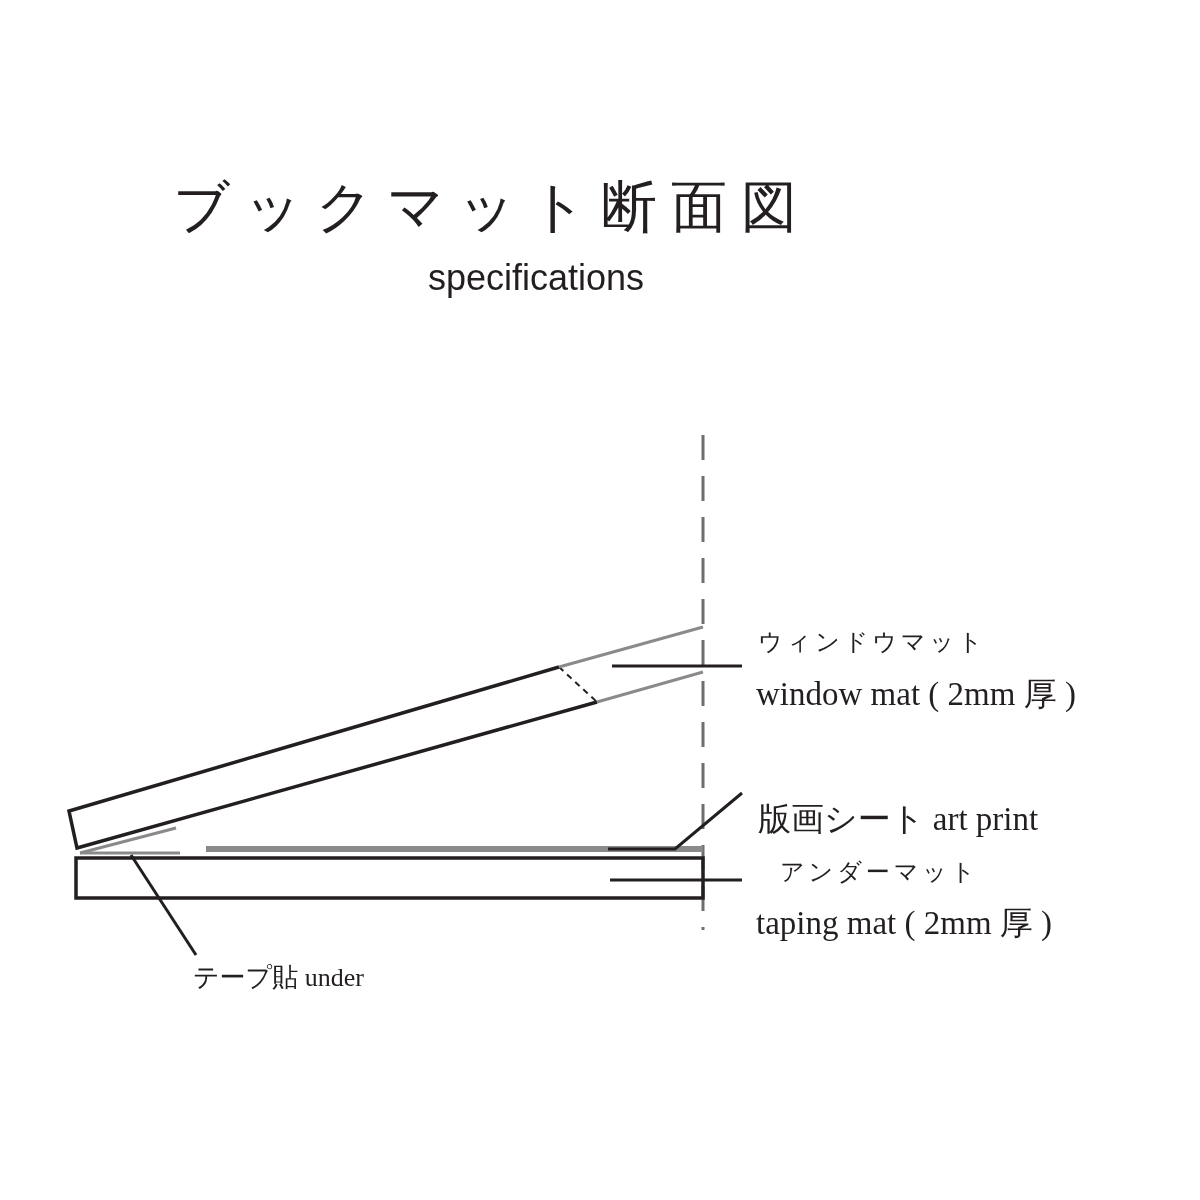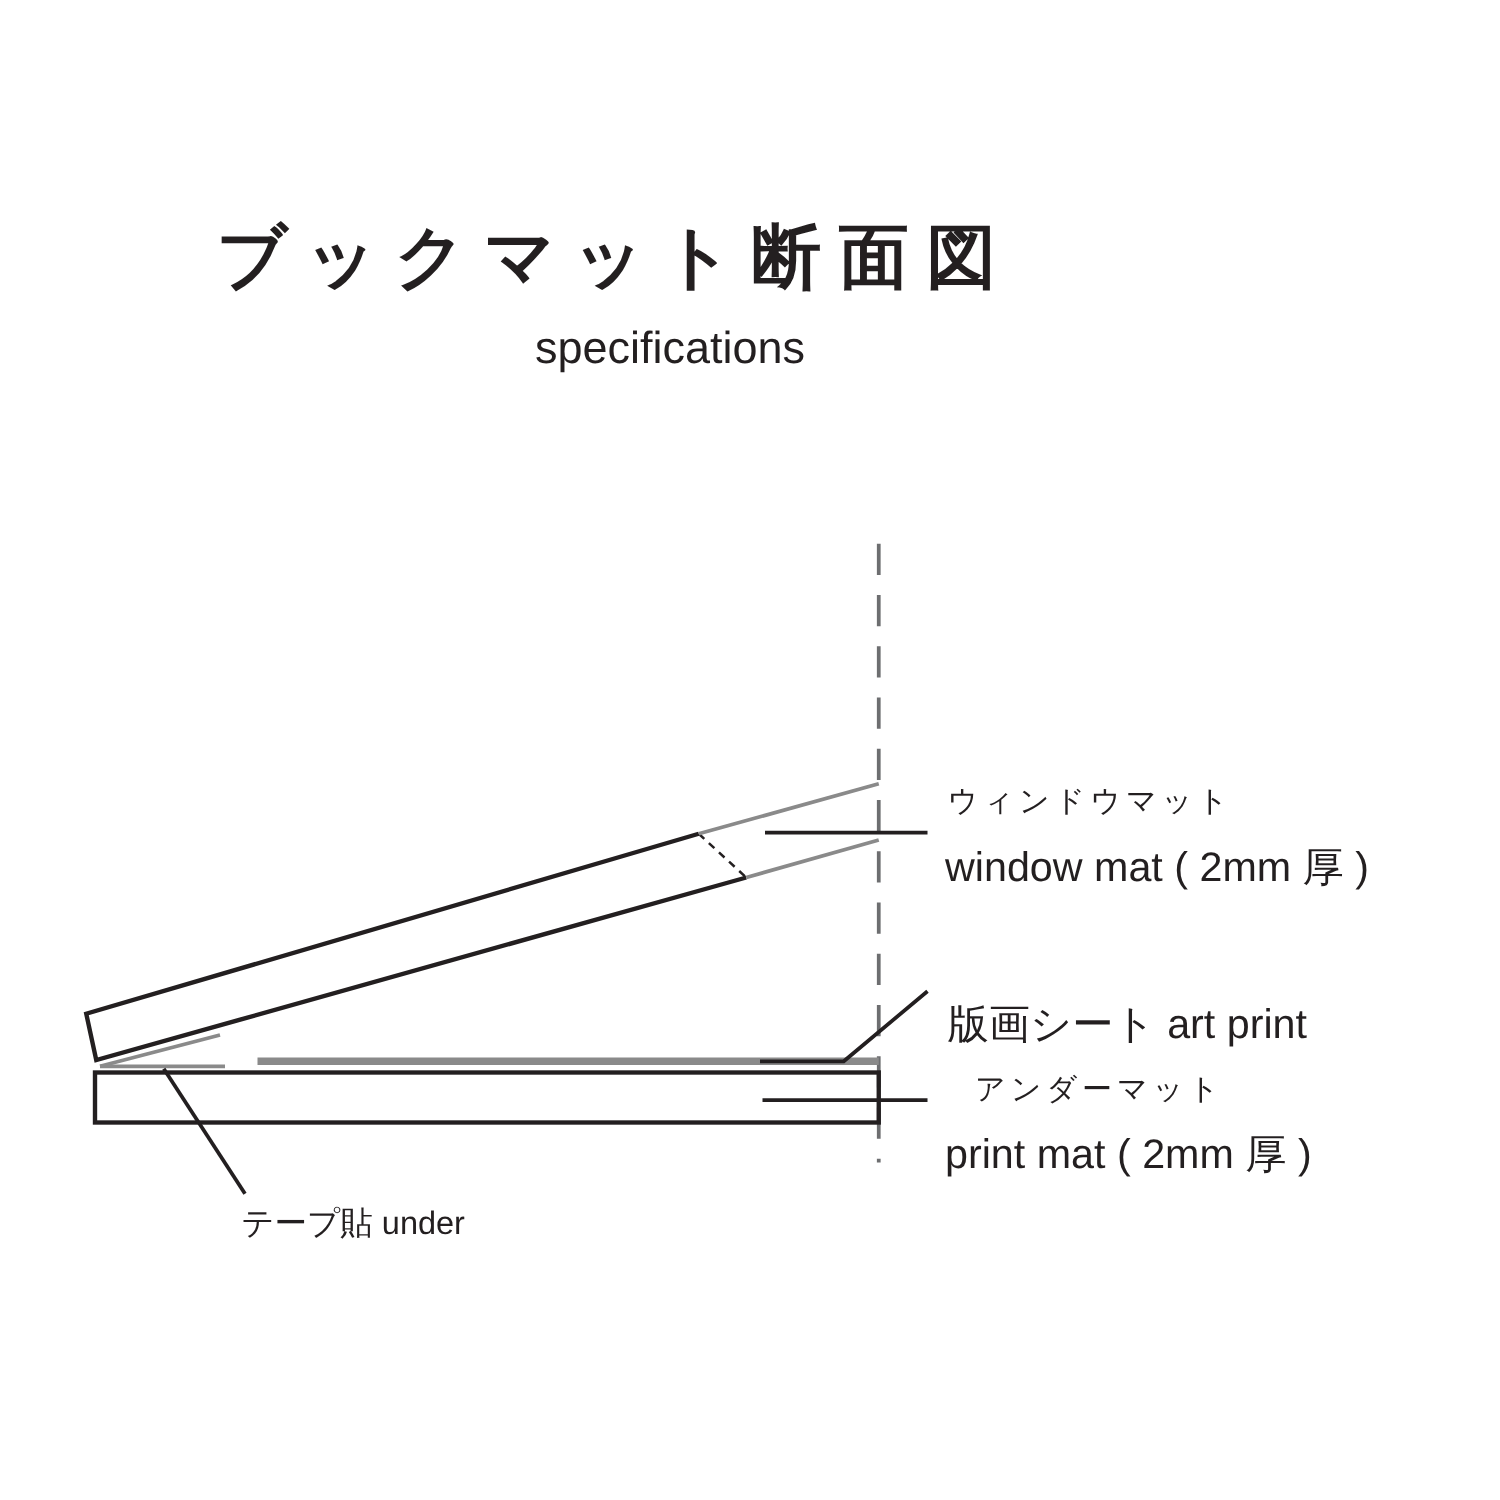--- a/index.html
+++ b/index.html
@@ -1,20 +1,20 @@
 <!DOCTYPE html>
 <html><head>
 <meta charset="utf-8">
 <style>
   html,body{margin:0;padding:0;background:#fff;}
   body{width:1200px;height:1200px;position:relative;overflow:hidden;font-family:"DejaVu Sans",sans-serif;color:#231f20;}
-  .title{position:absolute;left:0;width:984px;top:172px;text-align:center;font-size:56px;letter-spacing:14px;font-weight:700;line-height:70px;}
+  .title{position:absolute;left:0;width:984px;top:172px;text-align:center;font-size:56px;letter-spacing:14px;font-weight:400;line-height:70px;}
   .subtitle{position:absolute;left:0;width:1072px;top:256px;text-align:center;font-size:36px;font-family:"Liberation Sans",sans-serif;line-height:44px;}
   svg{position:absolute;left:0;top:0;}
-  .lbl{position:absolute;font-size:33px;line-height:40px;white-space:nowrap;font-family:Liberation Sans, sans-serif;}
+  .lbl{position:absolute;font-size:33px;line-height:40px;white-space:nowrap;font-family:Liberation Serif, serif;}
   .lbl.jp{font-family:Liberation Sans, sans-serif;font-size:24px;letter-spacing:4px;text-align:right;}
   .small{font-size:26px;}
 </style>
 </head>
 <body>
 
 <div class="title">ブックマット断面図</div>
 <div class="subtitle">specifications</div>
 
 <svg width="1200" height="1200" viewBox="0 0 1200 1200">
@@ -40,14 +40,14 @@
   <line x1="612" y1="666" x2="742" y2="666" stroke="#231f20" stroke-width="3"></line>
   <polyline points="608,849 675,849 742,793" fill="none" stroke="#231f20" stroke-width="3"></polyline>
   <line x1="610" y1="880" x2="742" y2="880" stroke="#231f20" stroke-width="3"></line>
   <line x1="131" y1="855" x2="196" y2="955" stroke="#231f20" stroke-width="3"></line>
 </svg>
 
 <div class="lbl jp" style="left:758px;top:622px;">ウィンドウマット</div>
 <div class="lbl" style="left:756px;top:674px;">window mat ( 2mm 厚 )</div>
 <div class="lbl" style="left:758px;top:767px;margin-top:32px;">版画シート  art print</div>
 <div class="lbl jp" style="left:780px;top:852px;">アンダーマット</div>
-<div class="lbl" style="left:756px;top:903px;">print mat ( 2mm 厚 )</div>
+<div class="lbl" style="left:756px;top:903px;">taping mat ( 2mm 厚 )</div>
 <div class="lbl small" style="left:193px;top:958px;">テープ貼  under</div>
 
 </body></html>

